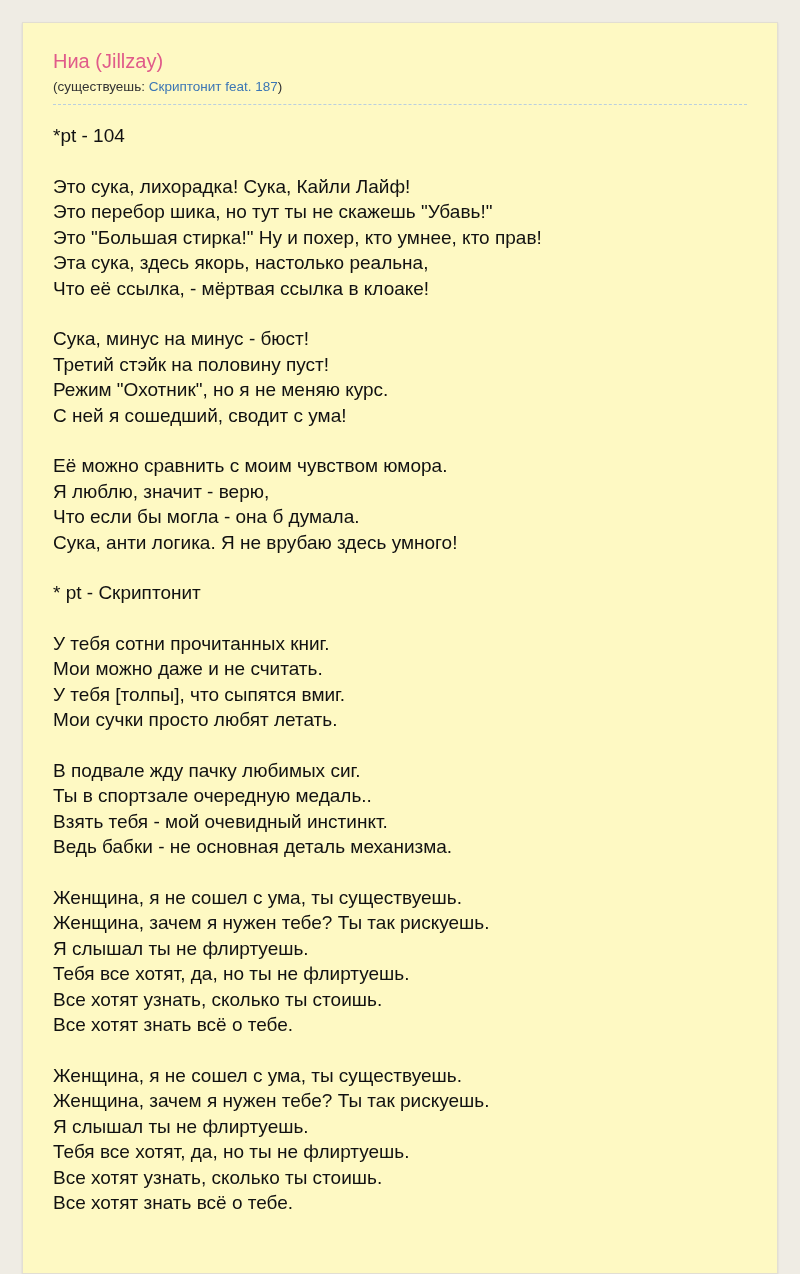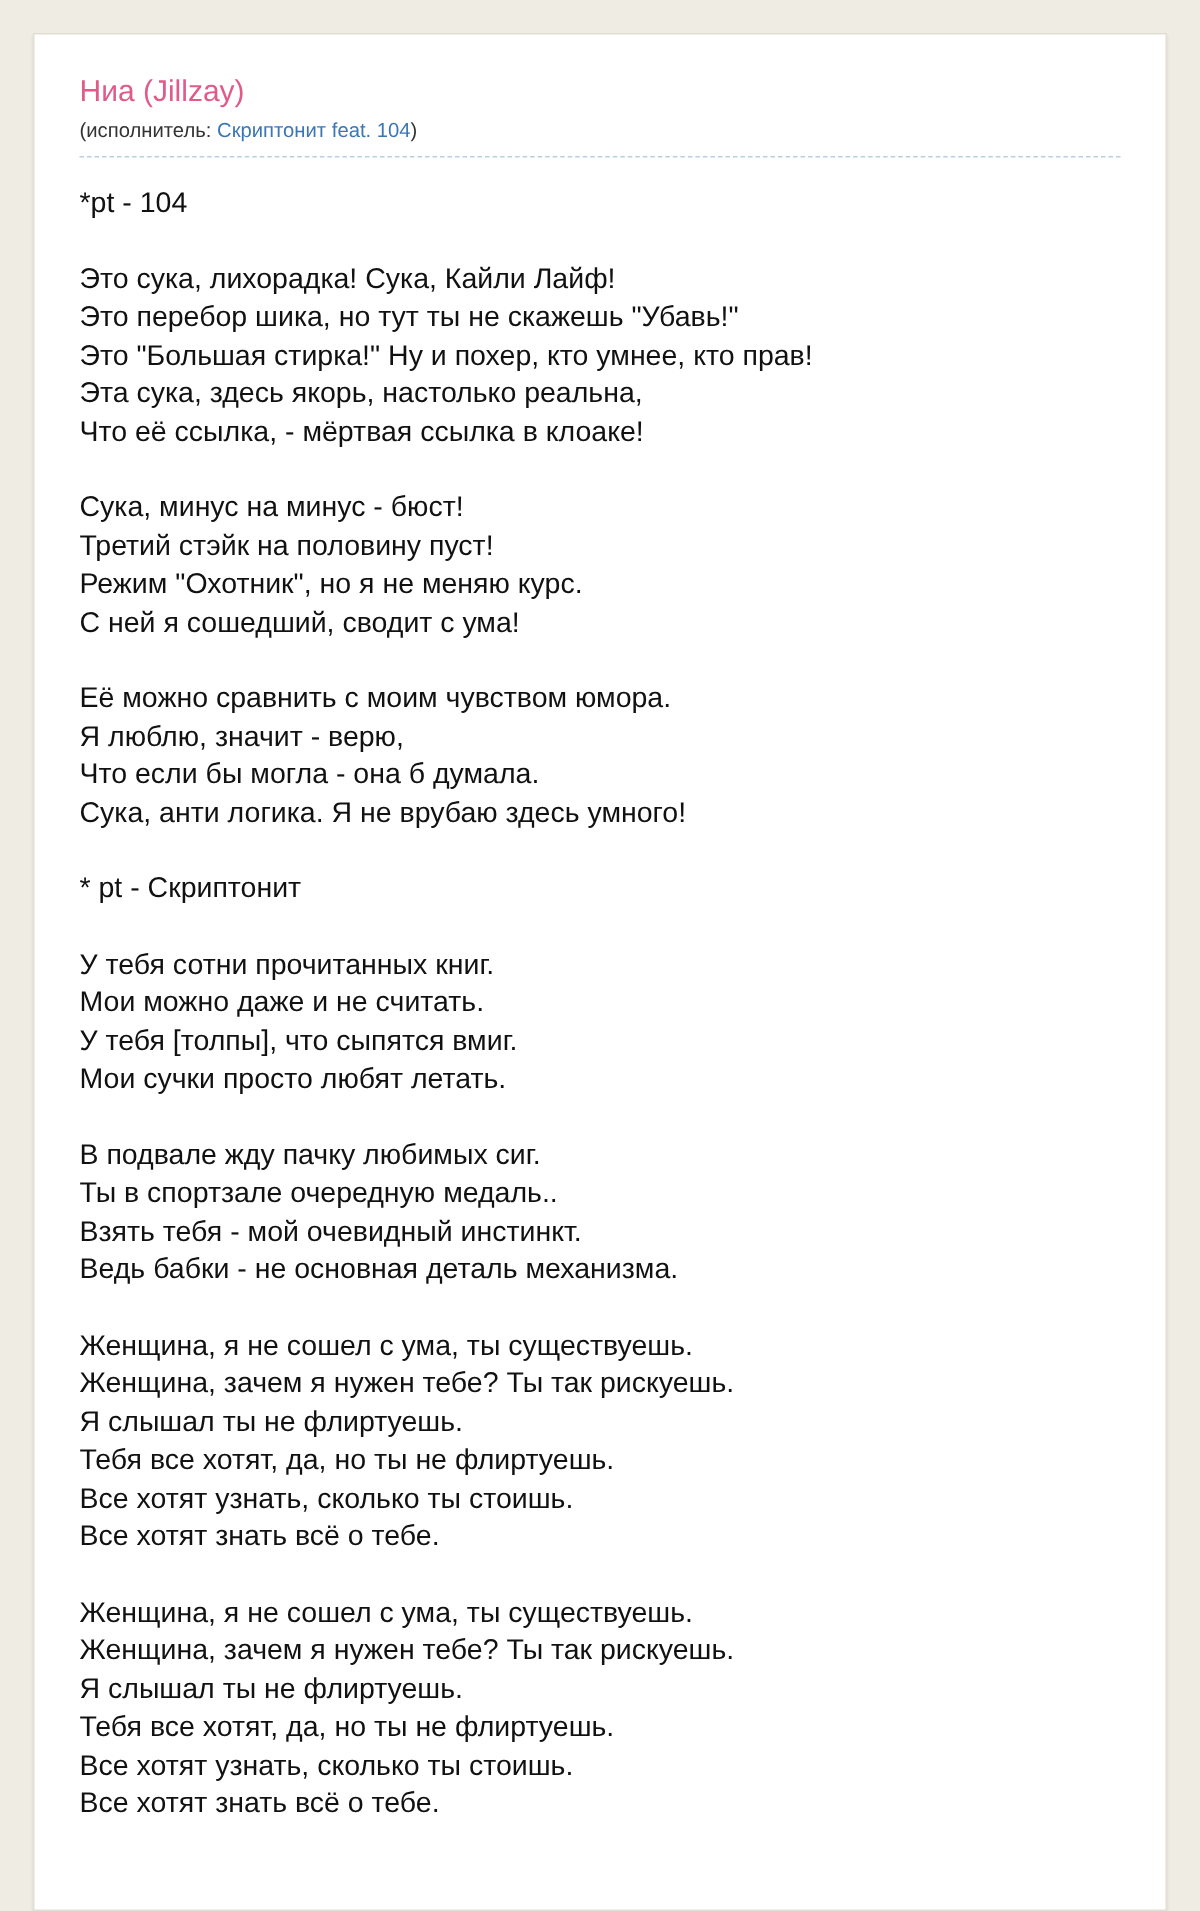--- a/index.html
+++ b/index.html
@@ -11,21 +11,21 @@
     min-height: 1274px;
     background: #efece4;
     font-family: "Liberation Sans", sans-serif;
   }
   .page-wrap {
     padding: 22px 22px 0 22px;
     box-sizing: border-box;
     width: 800px;
   }
   .sheet {
-    background: #ffffff;
+    background: #fef9c3;
     border: 1px solid #e2ded3;
     box-shadow: 0 1px 2px rgba(0,0,0,0.10);
     box-sizing: border-box;
     min-height: 1252px;
     padding: 26px 30px 48px 30px;
   }
   .song-title {
     color: #e05b8a;
     font-size: 20px;
     font-weight: normal;
@@ -62,19 +62,19 @@
 </style>
 </head>
 <body>
 
 <div class="page-wrap">
   <div class="sheet">
 
     <h1 class="song-title">Ниа (Jillzay)</h1>
 
     <div class="artist-line">
-      <span>(исполнитель: </span><a href="#">Скриптонит feat. 104</a><span>)</span>
+      <span>(существуешь: </span><a href="#">Скриптонит feat. 187</a><span>)</span>
     </div>
 
     <div class="lyrics"><p class="lyrics-block"><span class="lyrics-line">*pt - 104</span></p><p class="lyrics-block"><span class="lyrics-line">Это сука, лихорадка! Сука, Кайли Лайф!</span><span class="lyrics-line">Это перебор шика, но тут ты не скажешь "Убавь!"</span><span class="lyrics-line">Это "Большая стирка!" Ну и похер, кто умнее, кто прав!</span><span class="lyrics-line">Эта сука, здесь якорь, настолько реальна,</span><span class="lyrics-line">Что её ссылка, - мёртвая ссылка в клоаке!</span></p><p class="lyrics-block"><span class="lyrics-line">Сука, минус на минус - бюст!</span><span class="lyrics-line">Третий стэйк на половину пуст!</span><span class="lyrics-line">Режим "Охотник", но я не меняю курс.</span><span class="lyrics-line">С ней я сошедший, сводит с ума!</span></p><p class="lyrics-block"><span class="lyrics-line">Её можно сравнить с моим чувством юмора.</span><span class="lyrics-line">Я люблю, значит - верю,</span><span class="lyrics-line">Что если бы могла - она б думала.</span><span class="lyrics-line">Сука, анти логика. Я не врубаю здесь умного!</span></p><p class="lyrics-block"><span class="lyrics-line">* pt - Скриптонит</span></p><p class="lyrics-block"><span class="lyrics-line">У тебя сотни прочитанных книг.</span><span class="lyrics-line">Мои можно даже и не считать.</span><span class="lyrics-line">У тебя [толпы], что сыпятся вмиг.</span><span class="lyrics-line">Мои сучки просто любят летать.</span></p><p class="lyrics-block"><span class="lyrics-line">В подвале жду пачку любимых сиг.</span><span class="lyrics-line">Ты в спортзале очередную медаль..</span><span class="lyrics-line">Взять тебя - мой очевидный инстинкт.</span><span class="lyrics-line">Ведь бабки - не основная деталь механизма.</span></p><p class="lyrics-block"><span class="lyrics-line">Женщина, я не сошел с ума, ты существуешь.</span><span class="lyrics-line">Женщина, зачем я нужен тебе? Ты так рискуешь.</span><span class="lyrics-line">Я слышал ты не флиртуешь.</span><span class="lyrics-line">Тебя все хотят, да, но ты не флиртуешь.</span><span class="lyrics-line">Все хотят узнать, сколько ты стоишь.</span><span class="lyrics-line">Все хотят знать всё о тебе.</span></p><p class="lyrics-block"><span class="lyrics-line">Женщина, я не сошел с ума, ты существуешь.</span><span class="lyrics-line">Женщина, зачем я нужен тебе? Ты так рискуешь.</span><span class="lyrics-line">Я слышал ты не флиртуешь.</span><span class="lyrics-line">Тебя все хотят, да, но ты не флиртуешь.</span><span class="lyrics-line">Все хотят узнать, сколько ты стоишь.</span><span class="lyrics-line">Все хотят знать всё о тебе.</span></p></div>
 
   </div>
 </div>
 
 </body></html>

